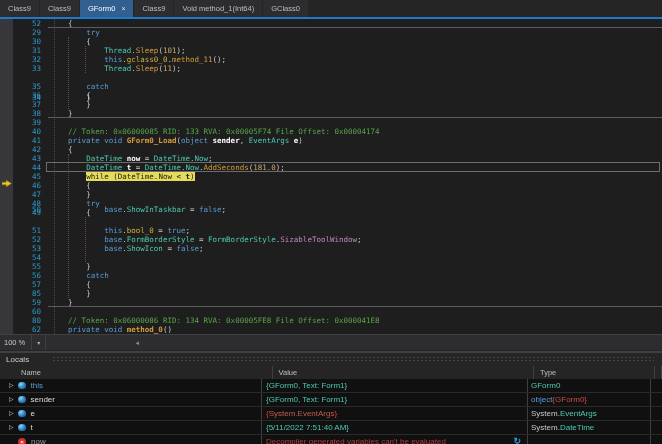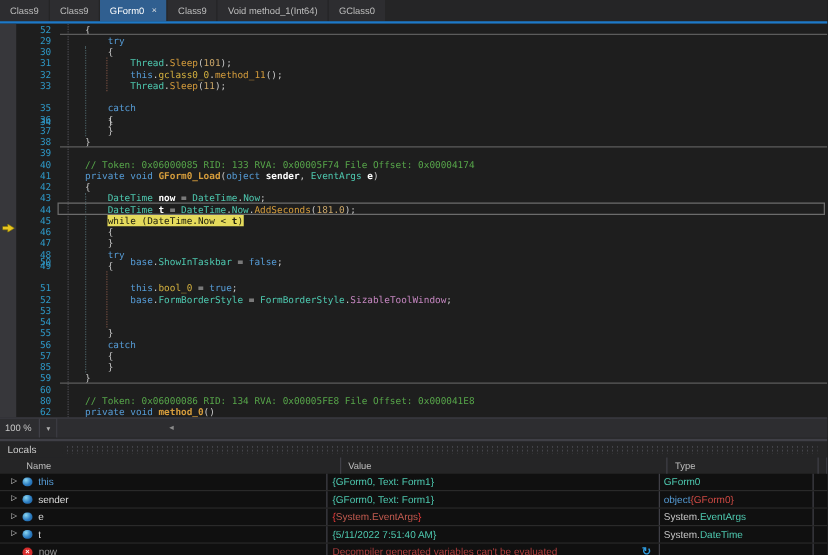--- a/index.html
+++ b/index.html
@@ -196,20 +196,21 @@
       <div class="crow" style="top: 207px;">
         <div class="lnum">51</div>
         <div class="ccode"><span class="tk pn">            </span><span class="tk kw">this</span><span class="tk pn">.</span><span class="tk fl">bool_0</span><span class="tk pn"> = </span><span class="tk kw">true</span><span class="tk pn">;</span></div>
       </div>
       <div class="crow" style="top: 216px;">
         <div class="lnum">52</div>
         <div class="ccode"><span class="tk pn">            </span><span class="tk kw">base</span><span class="tk pn">.</span><span class="tk ty">FormBorderStyle</span><span class="tk pn"> = </span><span class="tk ty">FormBorderStyle</span><span class="tk pn">.</span><span class="tk en">SizableToolWindow</span><span class="tk pn">;</span></div>
       </div>
       <div class="crow" style="top: 225px;">
         <div class="lnum">53</div>
+        <div class="ccode"><span class="tk pn">            </span><span class="tk kw">base</span><span class="tk pn">.</span><span class="tk ty">ShowIcon</span><span class="tk pn"> = </span><span class="tk kw">false</span><span class="tk pn">;</span></div>
       </div>
       <div class="crow" style="top: 234px;">
         <div class="lnum">54</div>
       </div>
       <div class="crow" style="top: 243px;">
         <div class="lnum">55</div>
         <div class="ccode"><span class="tk pn">        </span><span class="tk pn">}</span></div>
       </div>
       <div class="crow" style="top: 252px;">
         <div class="lnum">56</div>

